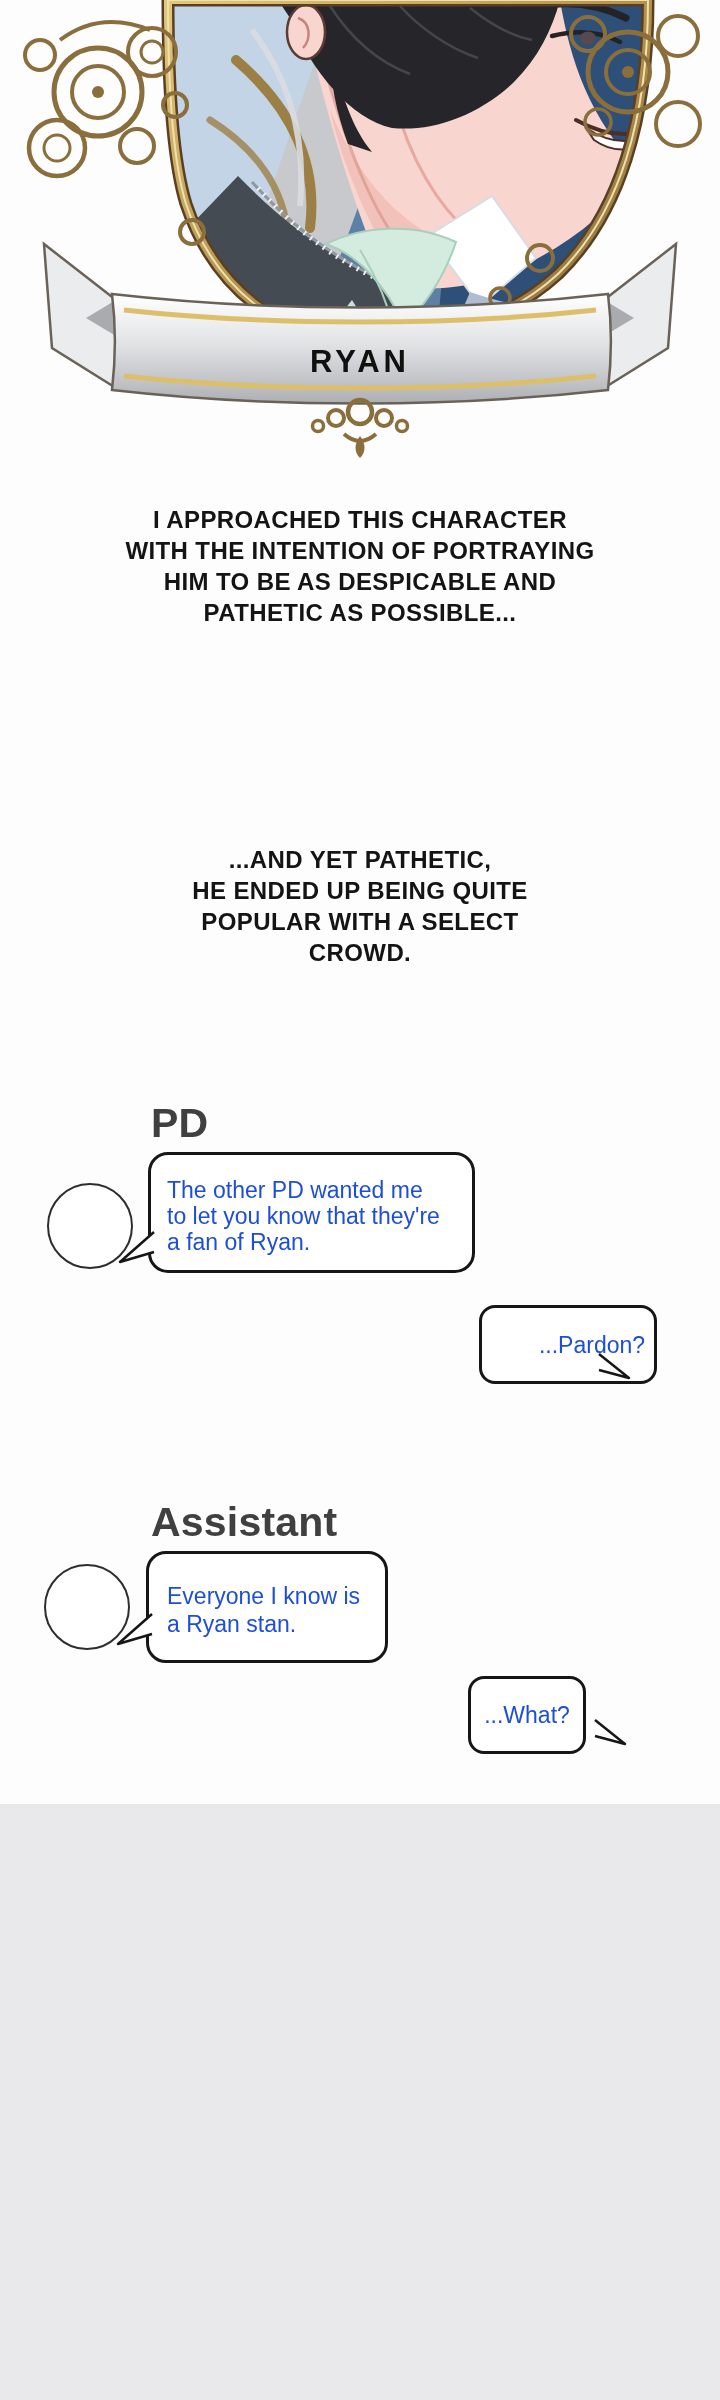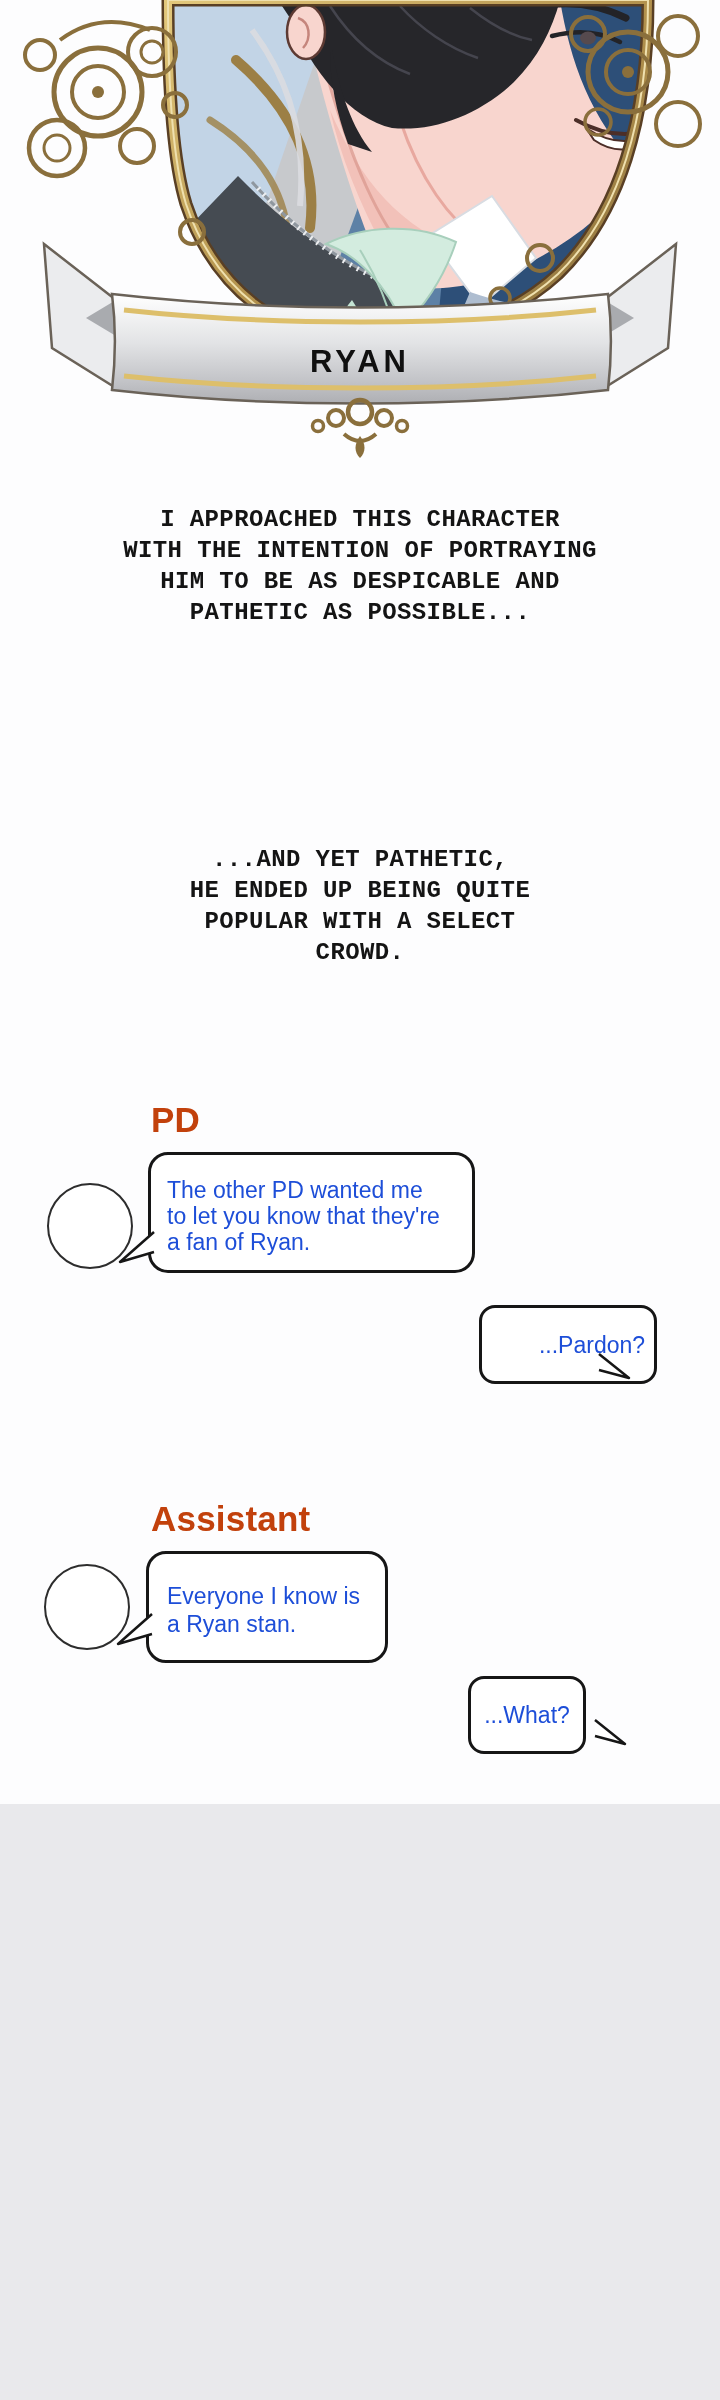--- a/index.html
+++ b/index.html
@@ -3,27 +3,27 @@
 <meta charset="utf-8">
 <style>
   html,body{margin:0;padding:0;}
   body{background:#e9e9ec;font-family:"Liberation Sans",sans-serif;}
   #page{position:relative;width:720px;height:1804px;margin:0 auto;background:#fdfdfe;overflow:hidden;}
 
   .abs{position:absolute;}
 
   
   .narration{left:0;width:720px;text-align:center;color:#141414;
-    font-family:Liberation Mono, monospace;font-weight:700;
+    font-family:Liberation Sans, sans-serif;font-weight:700;
     font-size:24px;line-height:31px;letter-spacing:.4px;}
   #narration-1{top:504px;}
   #narration-2{top:844px;}
 
   
-  .speaker-label{font-size:35px;font-weight:700;color:#c2410c;letter-spacing:.2px;}
+  .speaker-label{font-size:41px;font-weight:700;color:#404040;letter-spacing:.2px;}
   #pd-label{left:151px;top:1100px;}
   #assistant-label{left:151px;top:1499px;}
 
   .avatar{width:82px;height:82px;border:2.5px solid #2d2d2d;border-radius:50%;background:#fff;}
   #pd-avatar{left:47px;top:1183px;}
   #assistant-avatar{left:44px;top:1564px;}
 
   .bubble{background:#fff;border:3px solid #161616;border-radius:20px;color:#1d4ed8;
     font-size:23px;line-height:26px;}
   #pd-bubble{left:148px;top:1152px;width:327px;height:121px;padding:22px 0 0 16px;box-sizing:border-box;}

